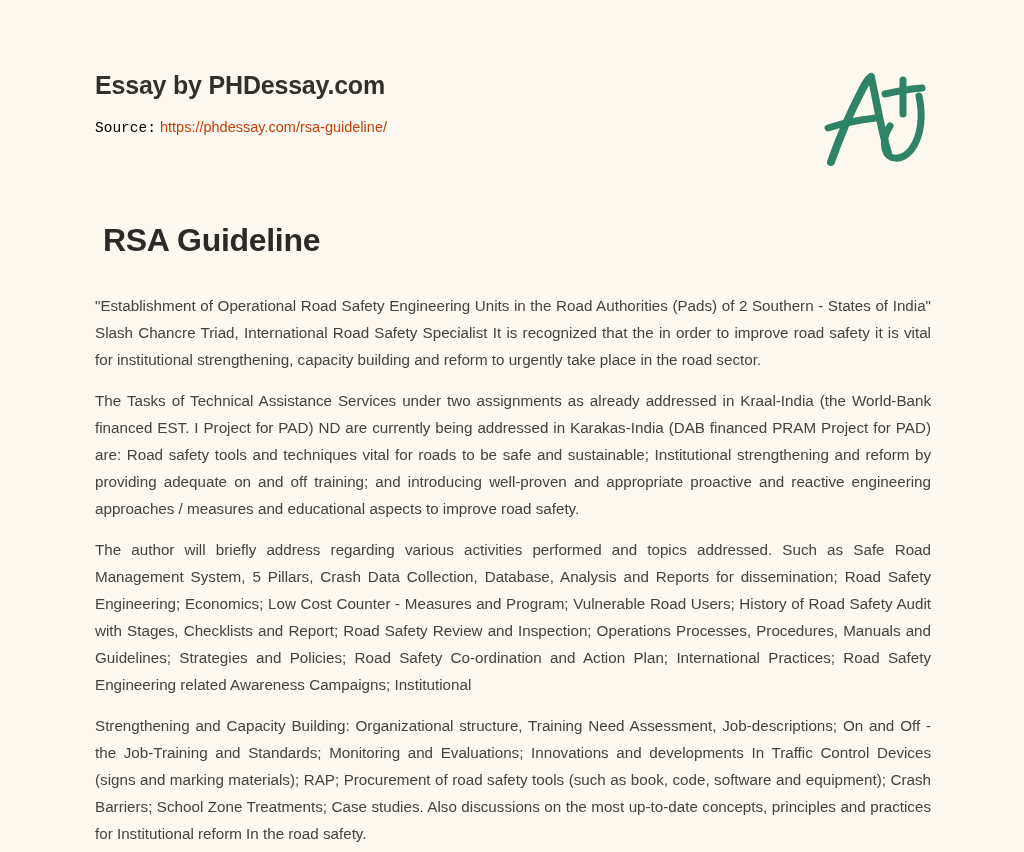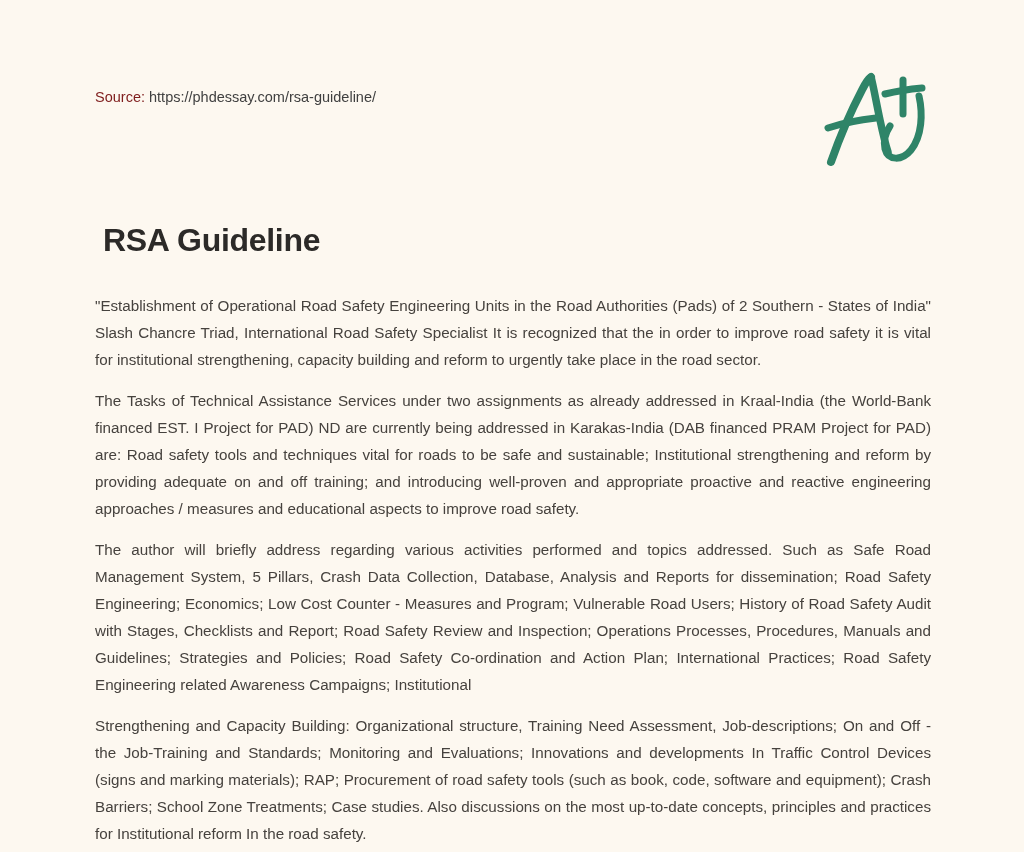--- a/index.html
+++ b/index.html
@@ -51,25 +51,26 @@
 
   .source-line {
     margin-top: 17px;
     font-size: 14.5px;
     line-height: 20px;
     color: #8d8d8d;
     white-space: nowrap;
   }
 
   .source-label {
-    color: #7f1d1d;
+    color: #000000;
+    font-family: Liberation Mono, monospace;
   }
 
   .source-url {
-    color: #404040;
+    color: #c2410c;
     text-decoration: none;
   }
 
   
   .logo {
     position: absolute;
     left: 818px;
     top: 66px;
     width: 118px;
     height: 104px;
@@ -116,20 +117,21 @@
   }
 </style>
 </head>
 <body>
 
 <div class="page">
 
   <div class="header">
 
     <div class="brand-block">
+      <div class="brand-title">Essay by PHDessay.com</div>
 
       <div class="source-line">
         <span class="source-label">Source:</span>
         <a class="source-url" href="#">https://phdessay.com/rsa-guideline/</a>
       </div>
     </div>
 
     <div class="logo">
       <svg viewBox="0 0 118 104" xmlns="http://www.w3.org/2000/svg">
         <g fill="none" stroke="#2f8468" stroke-linecap="round" stroke-linejoin="round">

